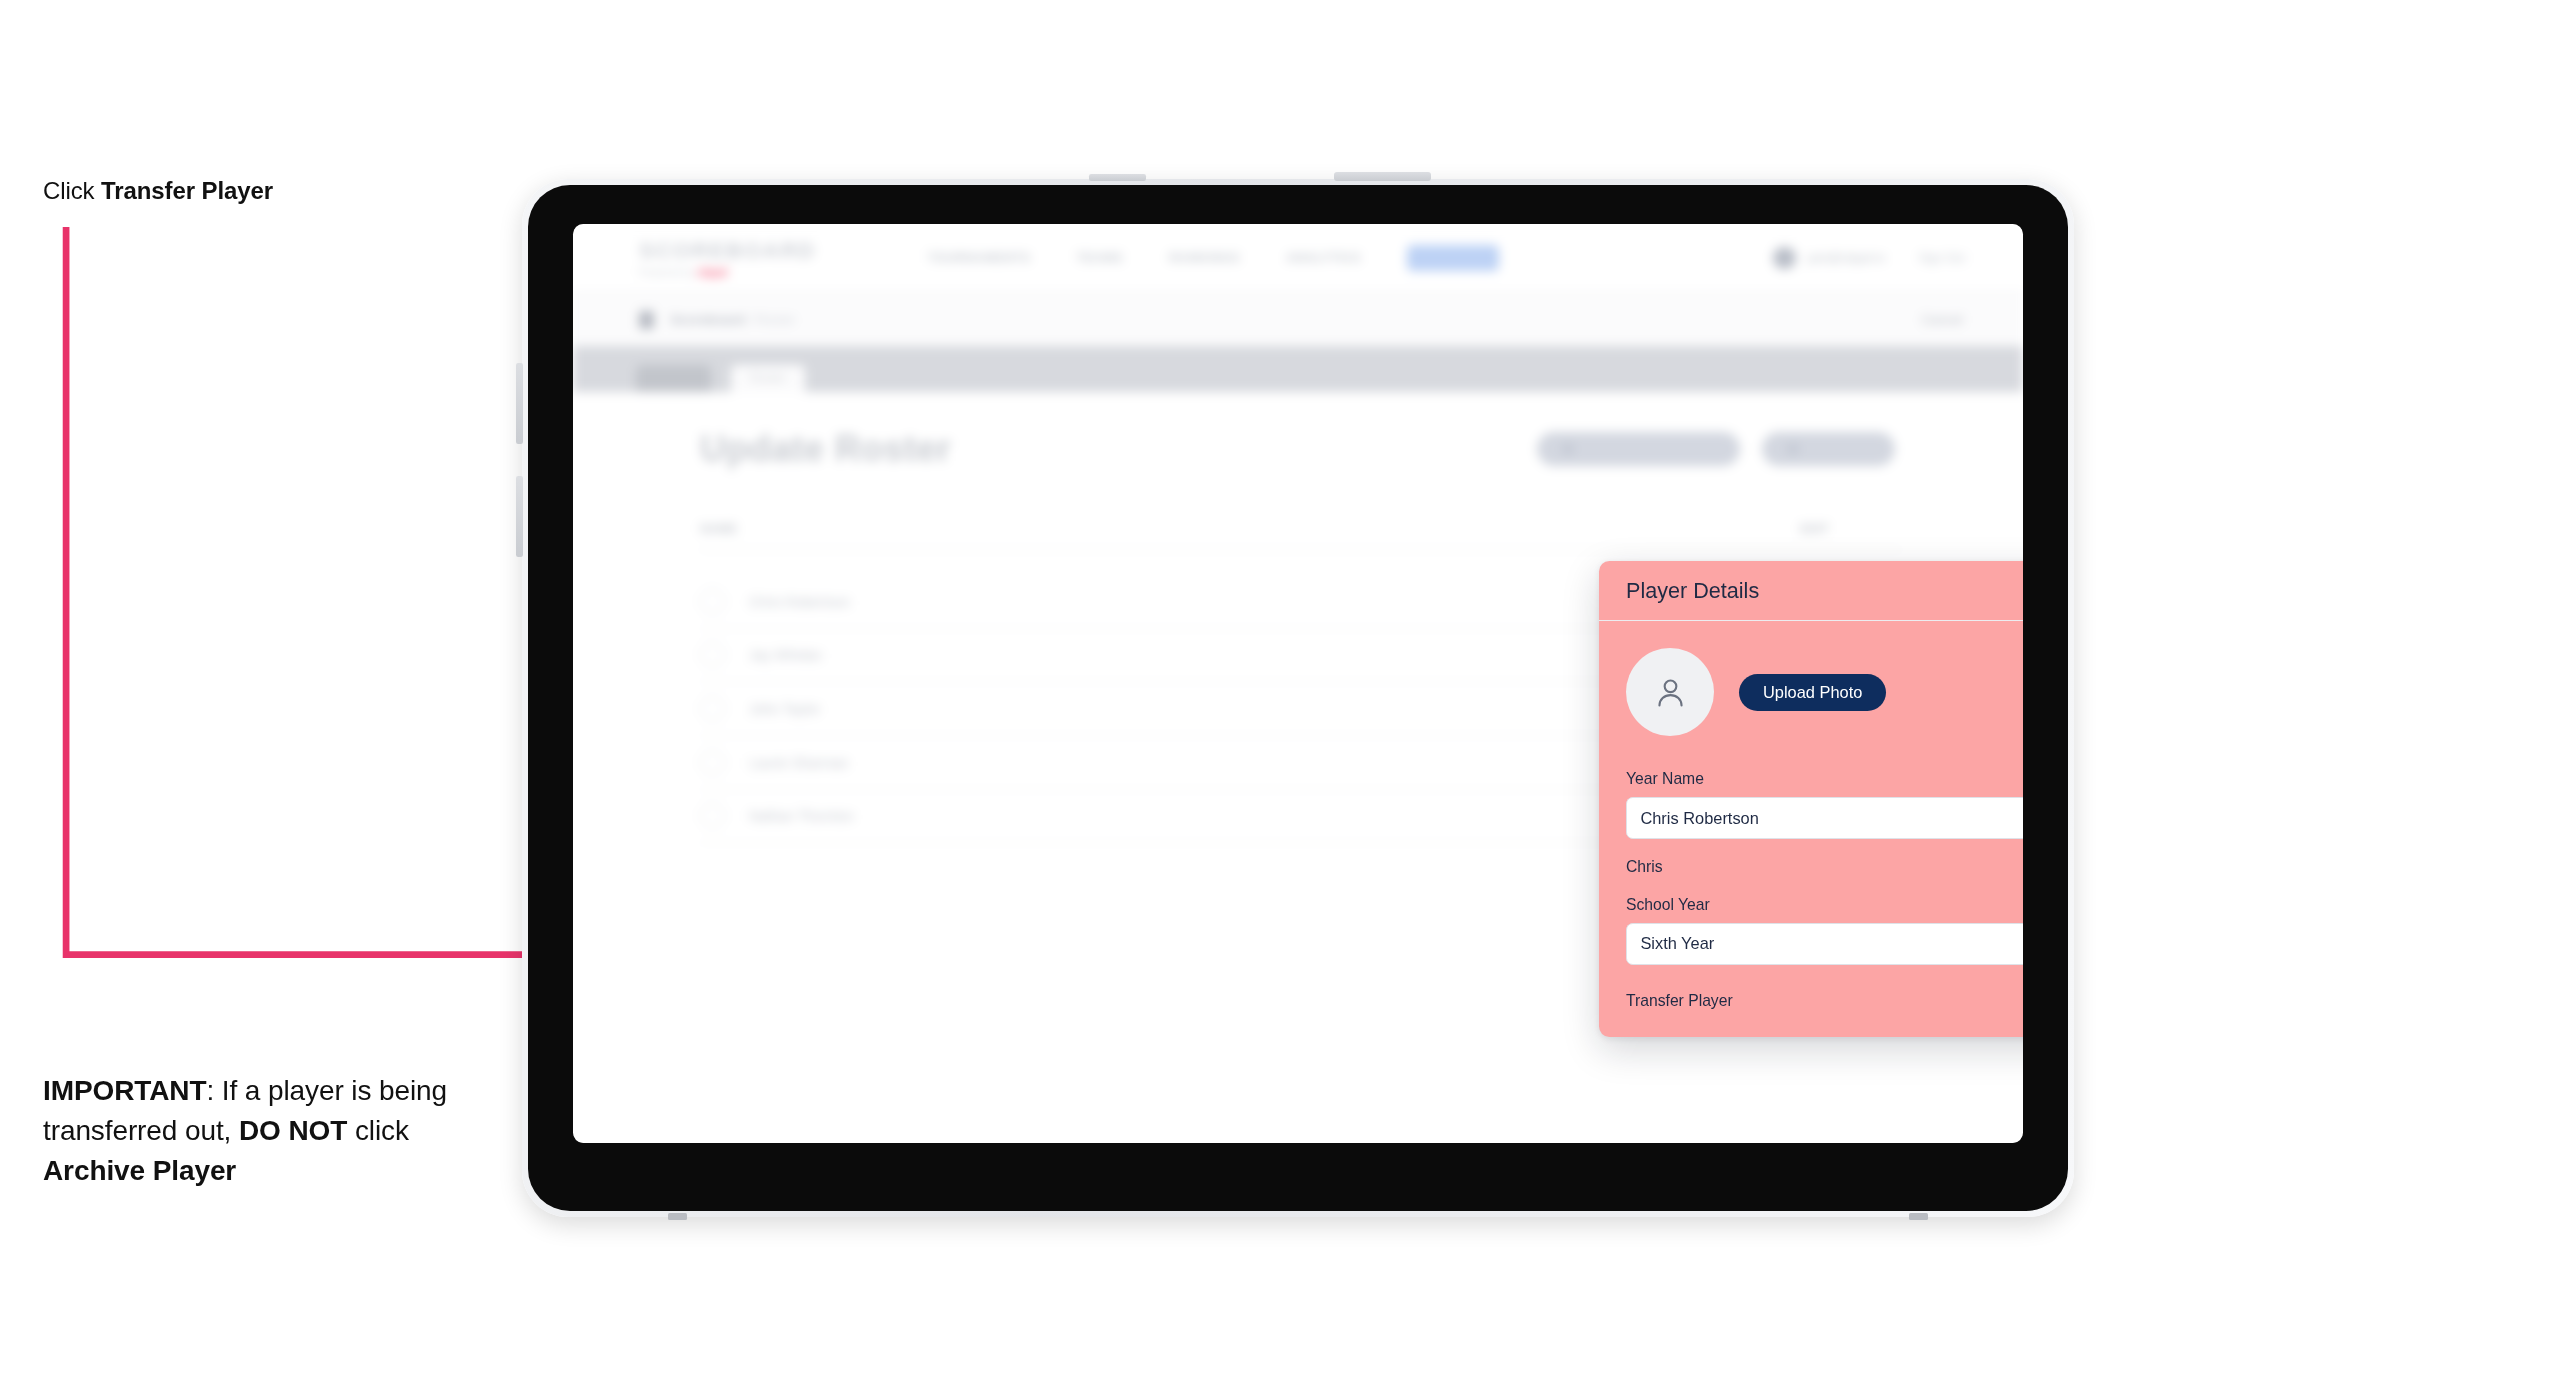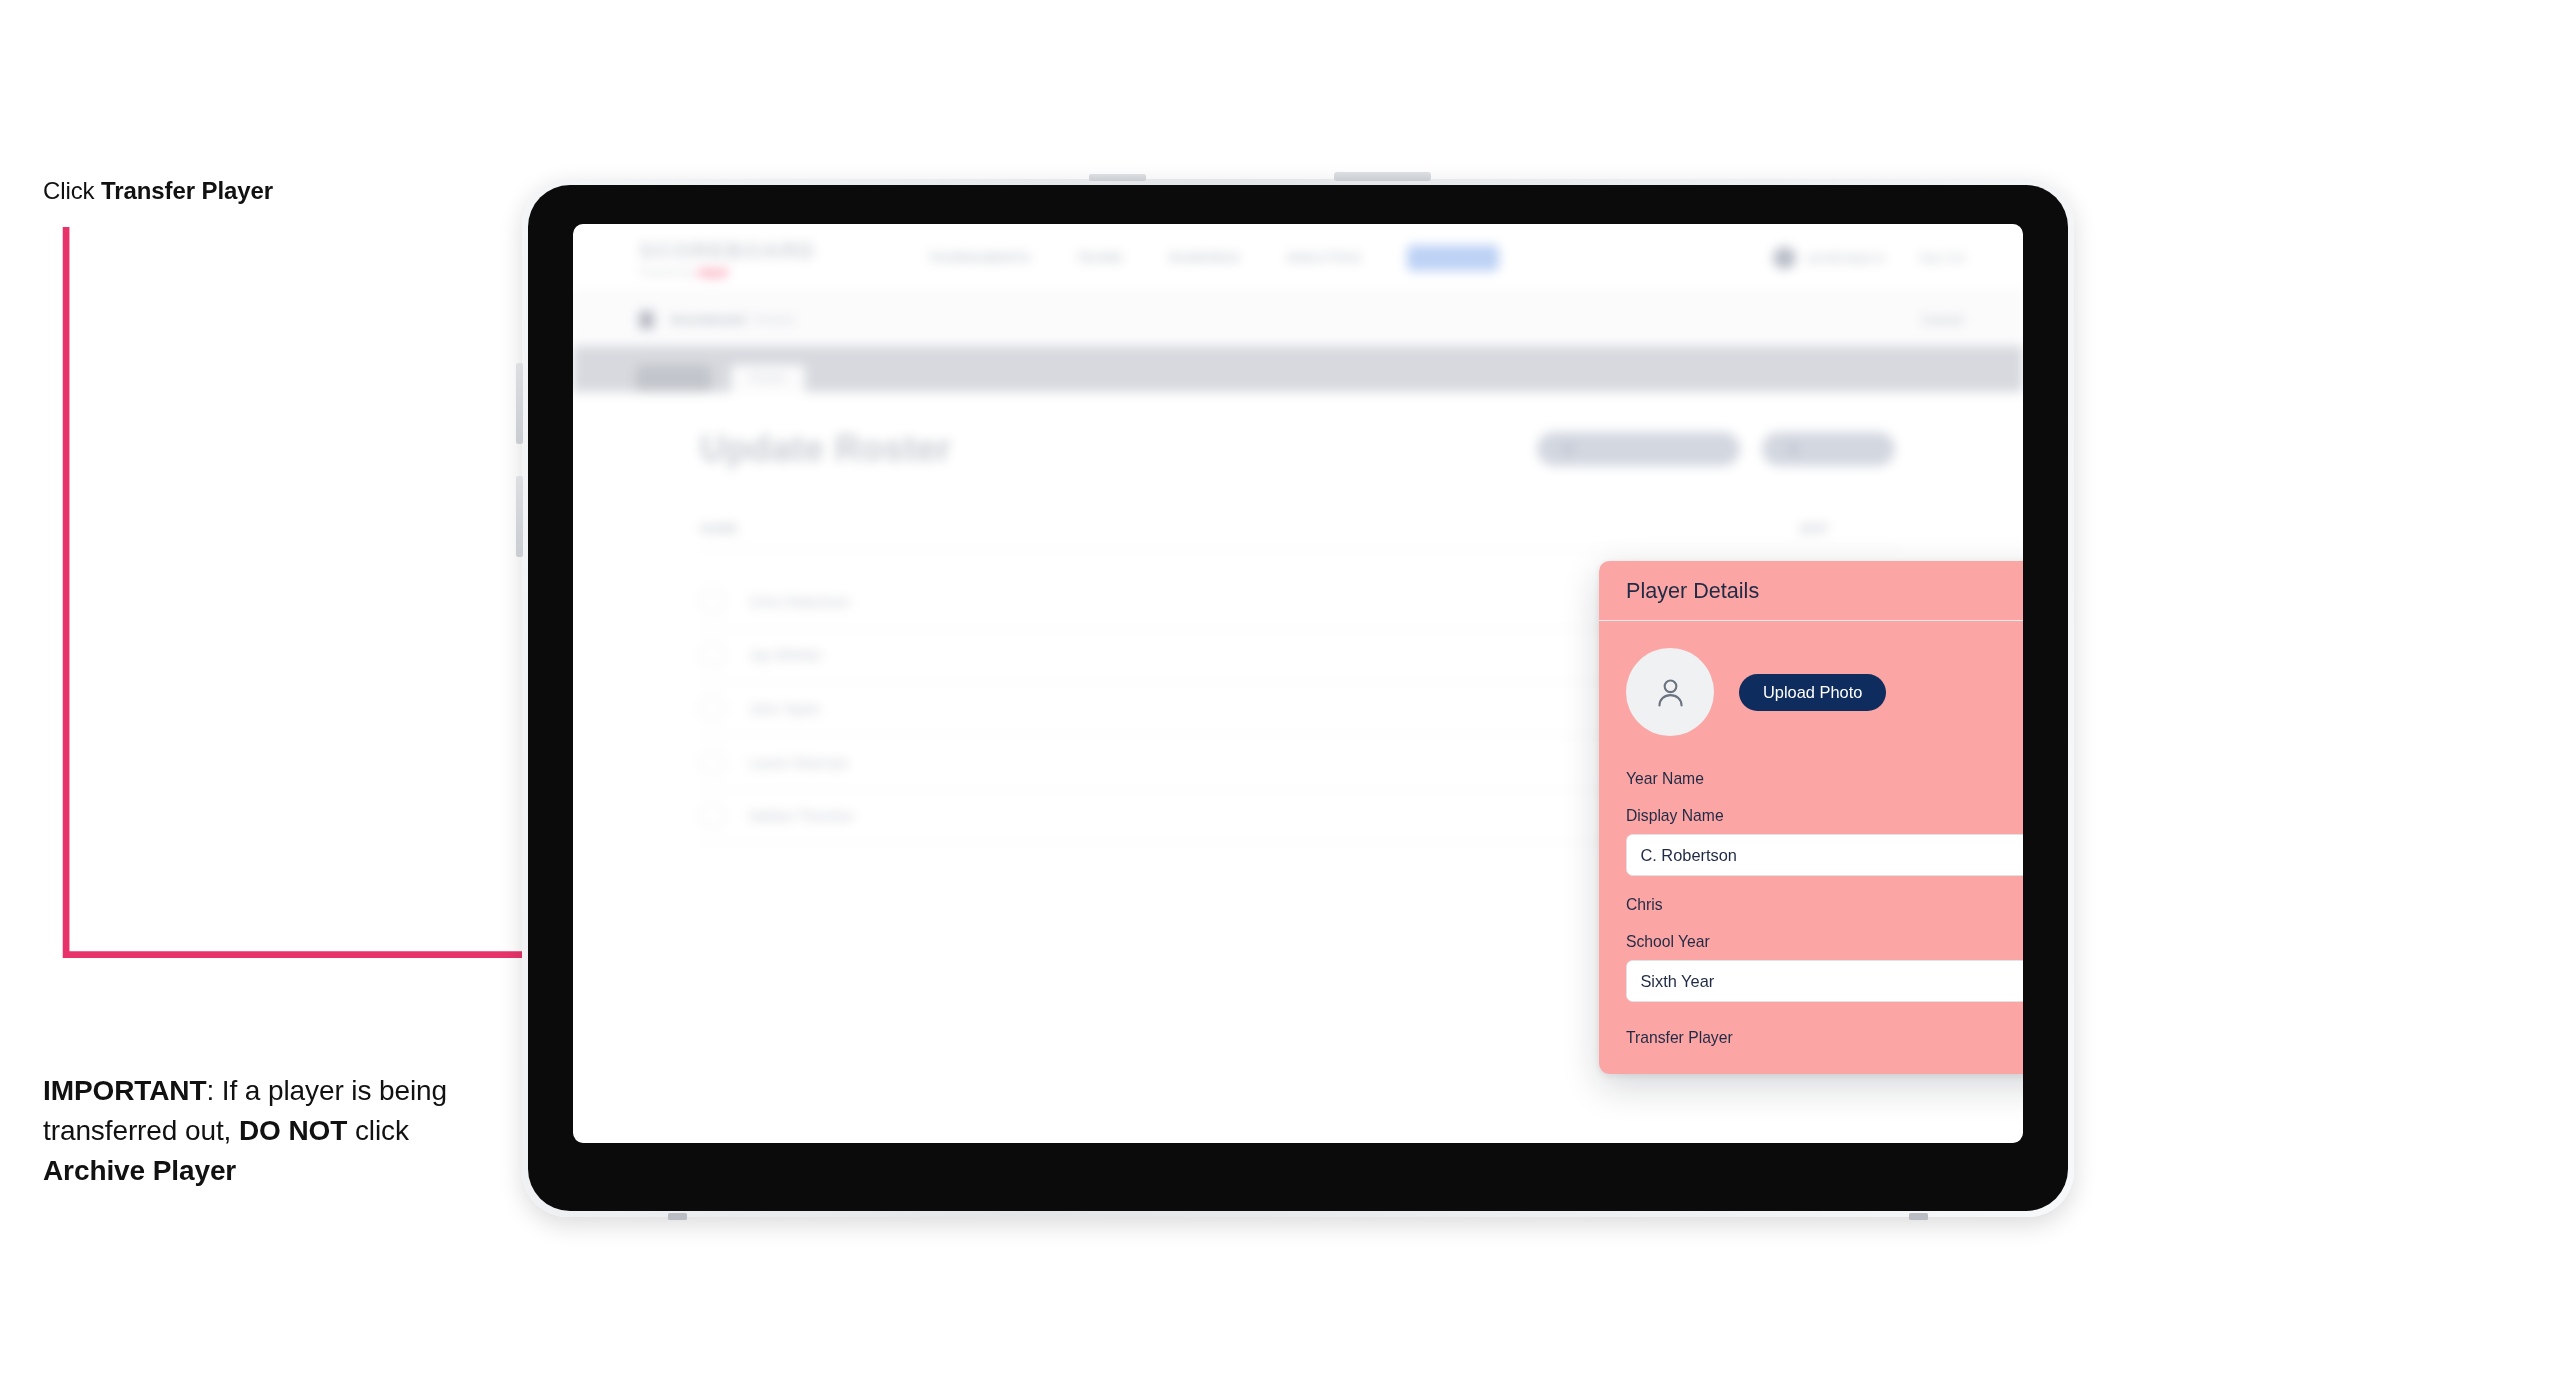--- a/index.html
+++ b/index.html
@@ -353,26 +353,23 @@
               <svg width="39" height="39" viewBox="0 0 24 24" fill="none" stroke="#6b7280" stroke-width="1.3" stroke-linecap="round">
                 <circle cx="12" cy="8.2" r="3.6"></circle>
                 <path d="M5.2 20c0-3.7 3-6.4 6.8-6.4s6.8 2.7 6.8 6.4"></path>
               </svg>
             </div>
             <button class="upload-btn">Upload Photo</button>
           </div>
 
           <div class="field">
             <label class="field-label">Year Name</label>
-          </div>
-
-          <div class="field">
-            <label class="field-label">Display Name</label>
-            <input class="field-input" type="text" value="C. Robertson" style="">
-          </div>
+            <input class="field-input" type="text" value="Chris Robertson" style="">
+          </div>
+
 
           <div class="field">
             <label class="field-label">Chris</label>
           </div>
 
           <div class="field">
             <label class="field-label">School Year</label>
             <div class="select-wrap">
               <input class="field-input" type="text" readonly="" value="Sixth Year" style="">
               

